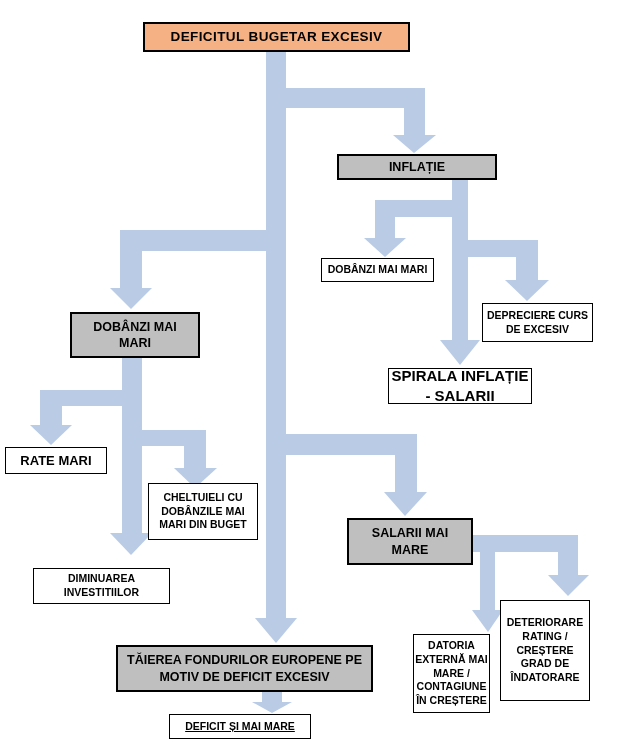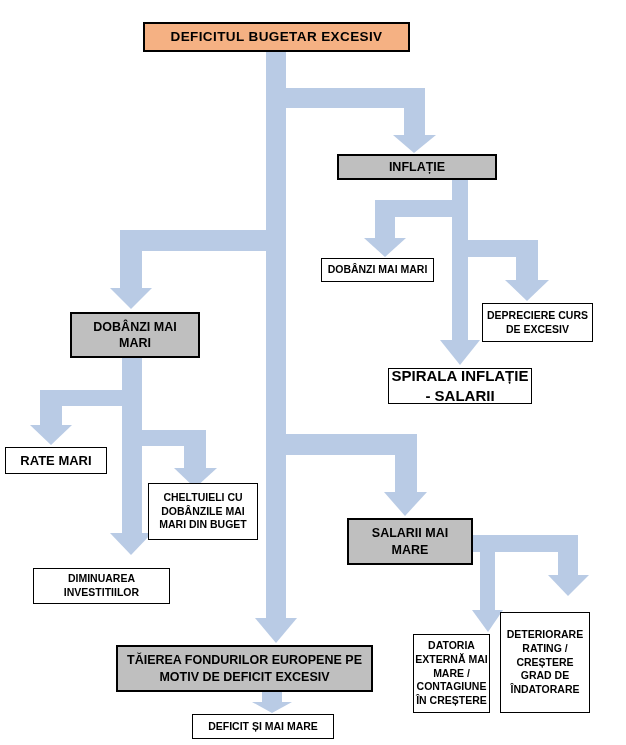--- a/index.html
+++ b/index.html
@@ -140,25 +140,25 @@
   </div>
 
   <div class="node category tightwrap" style="left:347px; top:518px; width:126px; height:47px;">
     <span>SALARII MAI MARE</span>
   </div>
 
   <div class="node leaf" style="left:413px; top:634px; width:77px; height:79px;">
     <span>DATORIA EXTERNĂ MAI MARE / CONTAGIUNE ÎN CREȘTERE</span>
   </div>
 
-  <div class="node leaf" style="left:500px; top:600px; width:90px; height:101px;margin-top:12px;">
+  <div class="node leaf" style="left:500px; top:600px; width:90px; height:101px;">
     <span>DETERIORARE RATING / CREȘTERE GRAD DE ÎNDATORARE</span>
   </div>
 
   <div class="node category" style="left:116px; top:645px; width:257px; height:47px; font-size:12.5px;">
     <span>TĂIEREA FONDURILOR EUROPENE PE MOTIV DE DEFICIT EXCESIV</span>
   </div>
 
-  <div class="node leaf" style="left:192px; top:714px; width:142px; height:25px;">
+  <div class="node leaf" style="left:169px; top:714px; width:142px; height:25px;text-decoration:underline;">
     <span>DEFICIT ȘI MAI MARE</span>
   </div>
 
 </div>
 
 </body></html>

